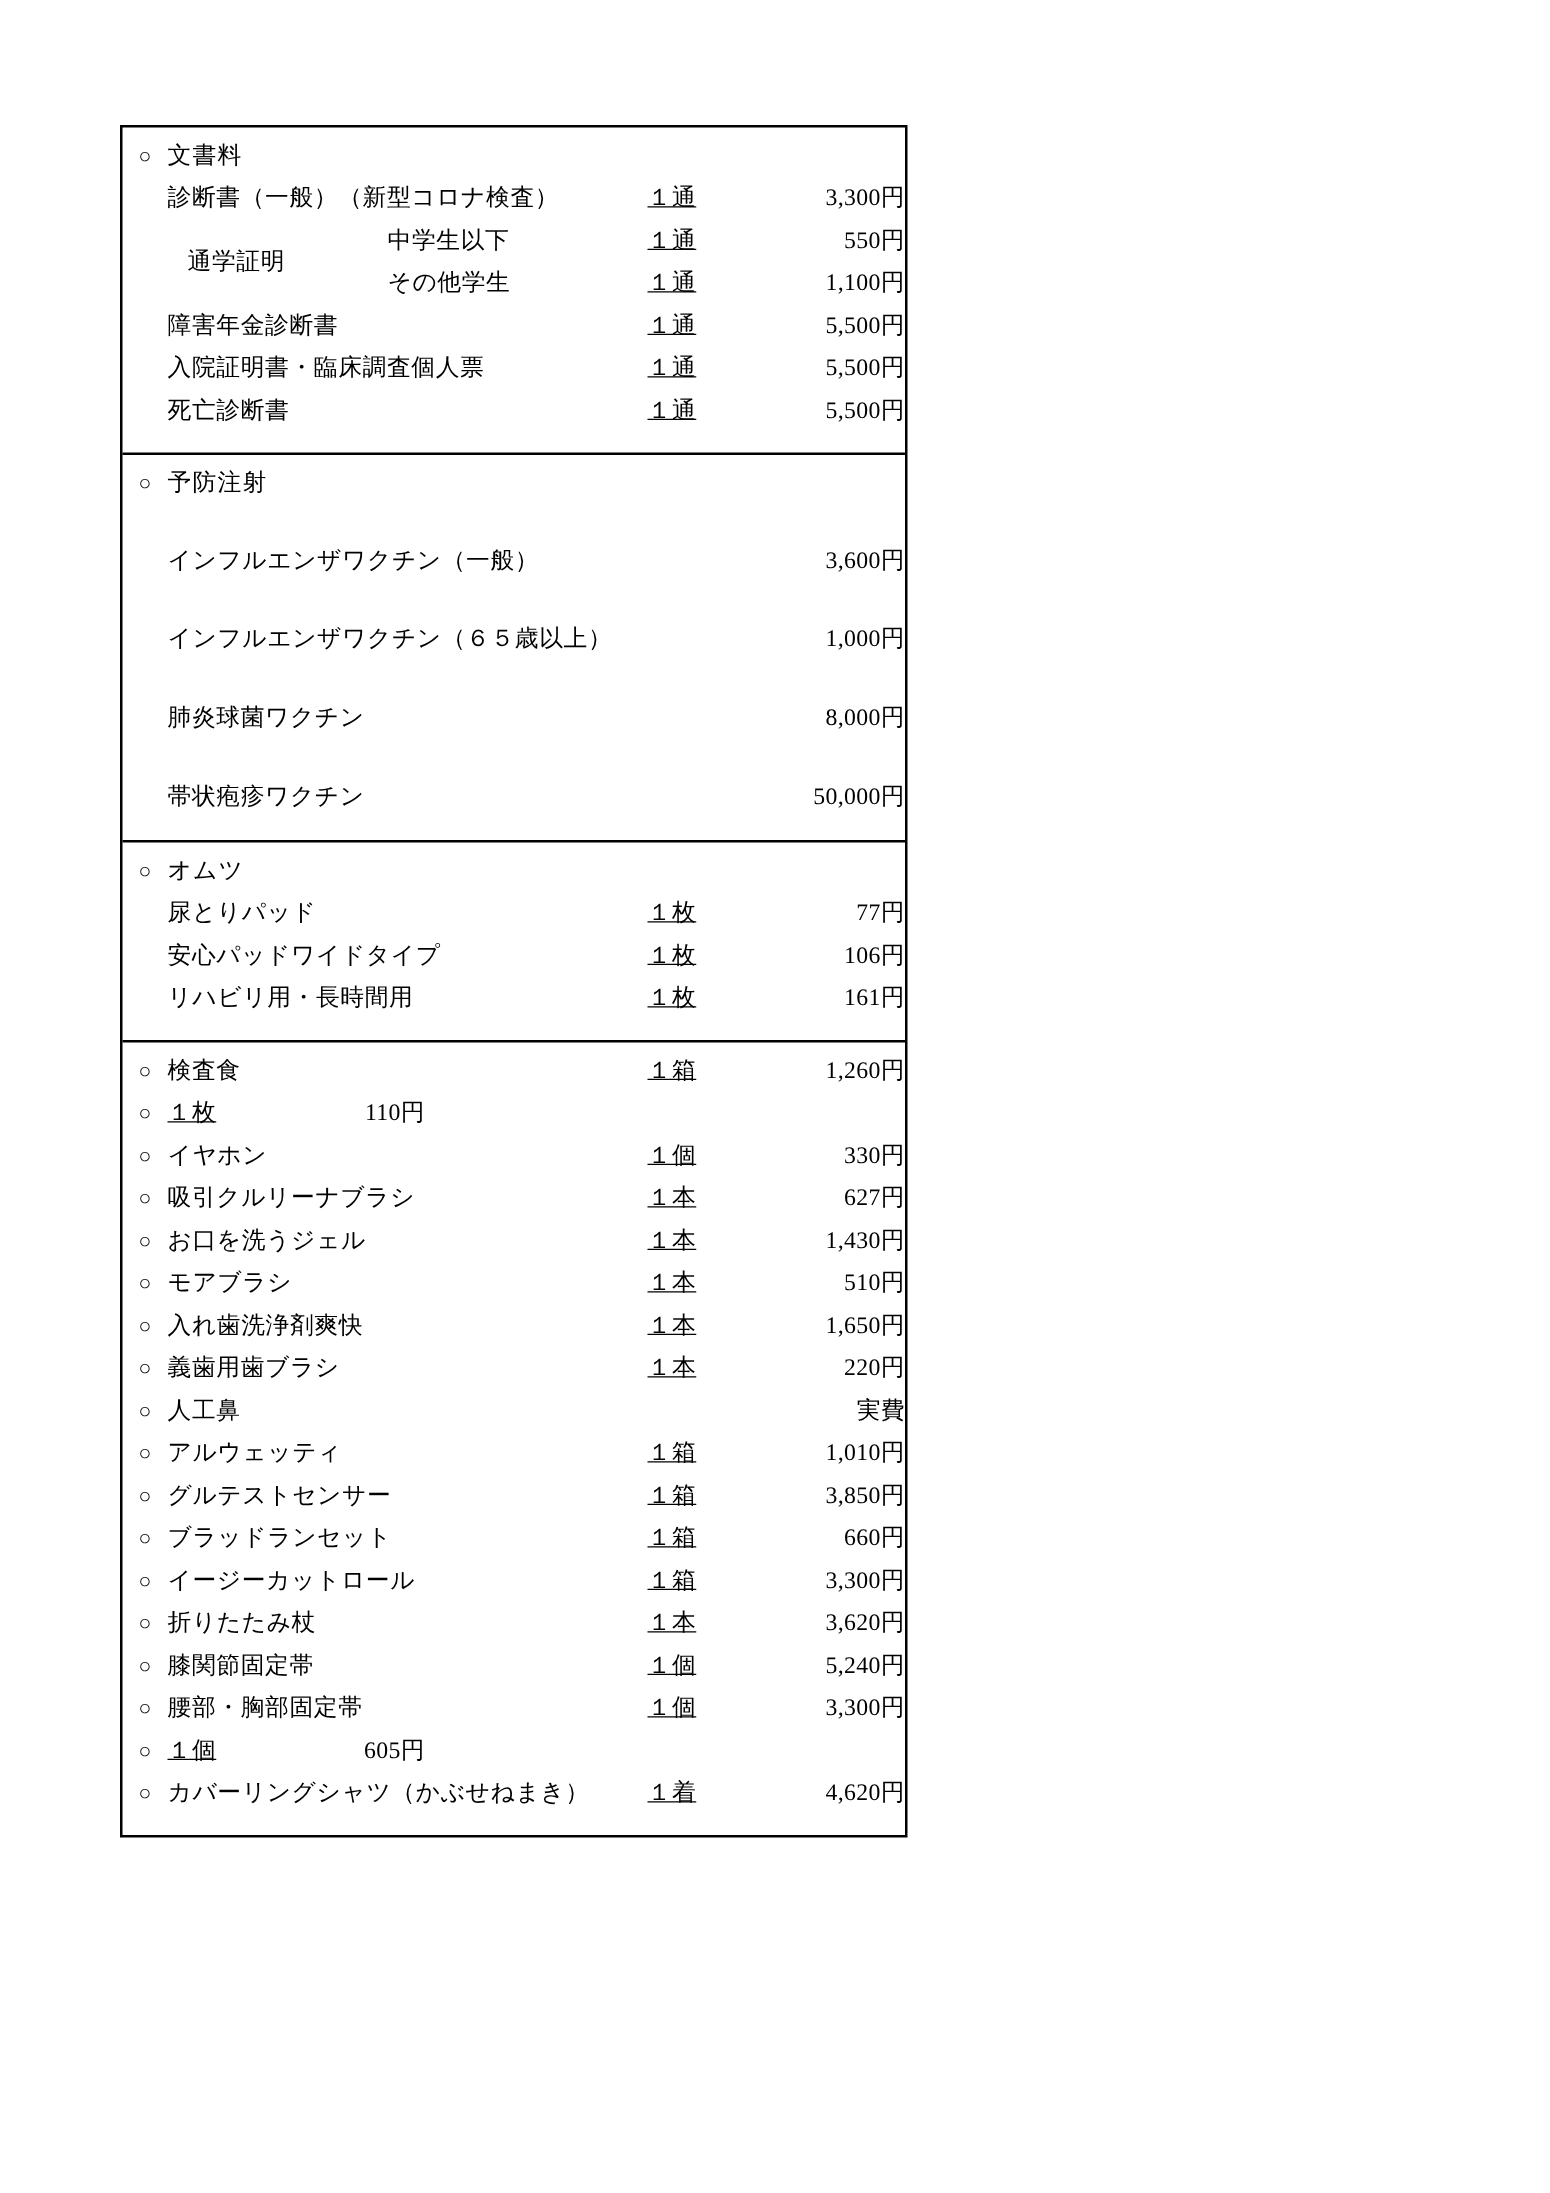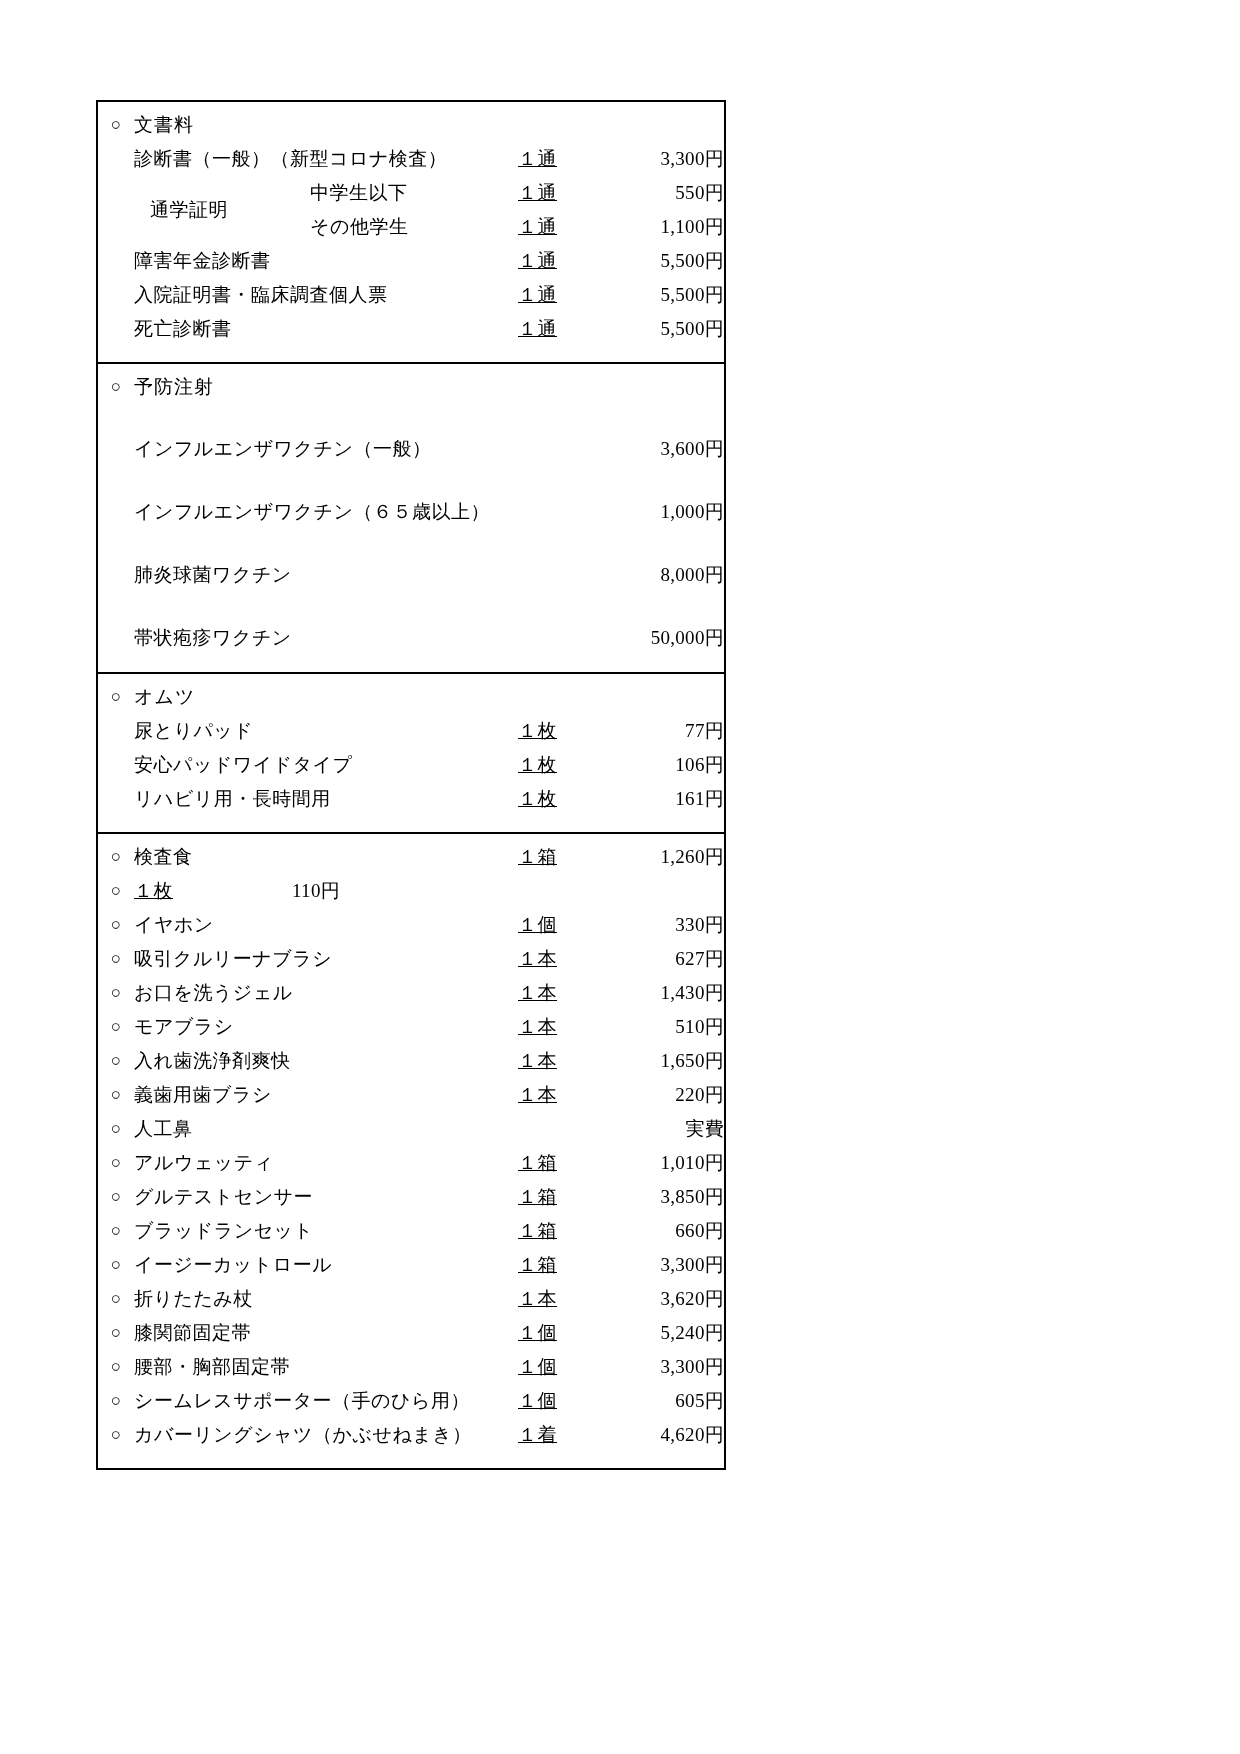--- a/index.html
+++ b/index.html
@@ -330,21 +330,20 @@
         <div class="price-col">5,240円</div>
       </div>
       <div class="row">
         <div class="bullet-col">○</div>
         <div class="name-col">腰部・胸部固定帯</div>
         <div class="unit-col">１個</div>
         <div class="price-col">3,300円</div>
       </div>
       <div class="row">
         <div class="bullet-col">○</div>
-        <div class="name-col">シームレスサポーター（手のひら用）</div>
         <div class="unit-col">１個</div>
         <div class="price-col">605円</div>
       </div>
       <div class="row pad-bottom">
         <div class="bullet-col">○</div>
         <div class="name-col">カバーリングシャツ（かぶせねまき）</div>
         <div class="unit-col">１着</div>
         <div class="price-col">4,620円</div>
       </div>
     </div>

